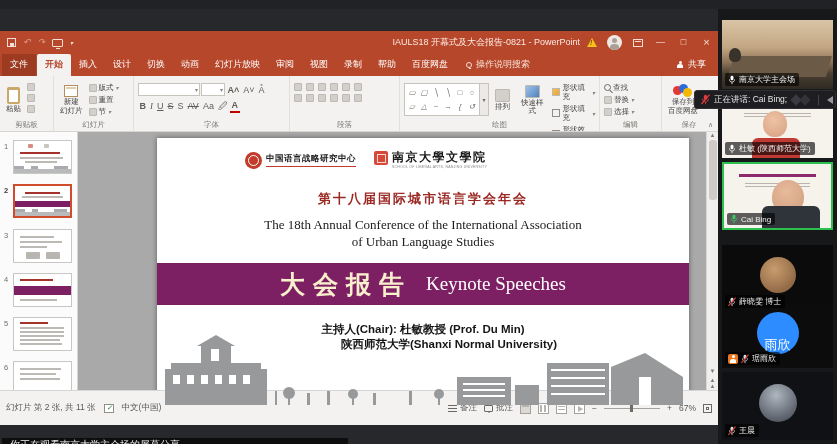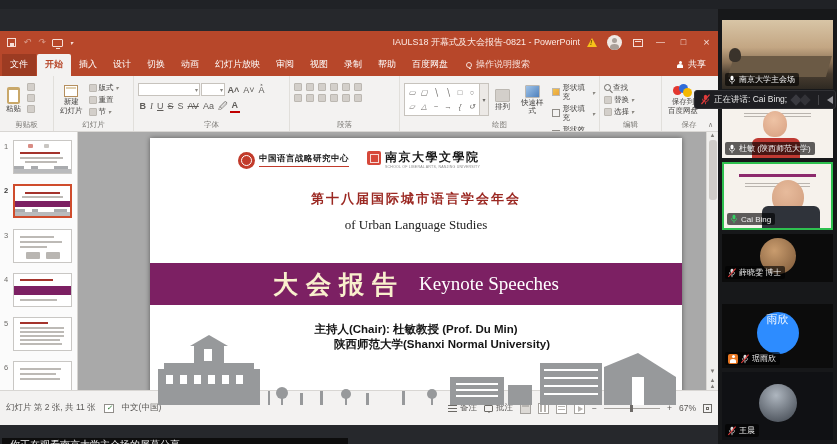--- a/index.html
+++ b/index.html
@@ -90,21 +90,21 @@
 .thumbs{position:absolute;left:0;top:0;bottom:0;width:78px;background:#fbfbfb;border-right:1px solid #d6d4d1}
 .tnum{position:absolute;left:4px;font-size:7.5px;color:#6f6d6a}
 .thumb{position:absolute;left:13px;width:59px;height:34px;background:#fff;border:1px solid #c9c7c4;overflow:hidden}
 .thumb.sel{border:2px solid #cf4c2c}
 .th-line{position:absolute;left:10%;height:2px;background:#bdbab6}
 .th-red{background:#a4332c}
 .th-band{position:absolute;left:0;right:0;height:6px;background:#7c2063}
 .th-sky{position:absolute;left:0;right:0;bottom:0;height:7px;background:linear-gradient(0deg,#b9babc 60%,transparent 60%),linear-gradient(90deg,#a9abae 0 18%,transparent 18% 30%,#a9abae 30% 42%,transparent 42% 70%,#a9abae 70% 95%,transparent 95%)}
 .th-dot{position:absolute;width:5px;height:4px;background:#d98c84;border-radius:1px}
 
-.slide{position:absolute;left:150px;top:6px;width:532px;height:267px;background:#fff;box-shadow:0 0 5px rgba(0,0,0,.45)}
+.slide{position:absolute;left:157px;top:6px;width:532px;height:267px;background:#fff;box-shadow:0 0 5px rgba(0,0,0,.45)}
 .logos{position:absolute;left:88px;top:13px;display:flex;gap:18px;align-items:center}
 .logoL{display:flex;gap:4px;align-items:center}
 .embL{width:17px;height:17px;border-radius:50%;background:#c23b2b;position:relative;flex:none}
 .embL::after{content:"";position:absolute;inset:3px;border:1.5px solid #fff;border-radius:50%}
 .logoLtext{font:bold 8.5px "Liberation Serif",serif;color:#222;border-bottom:1.5px solid #c23b2b;padding-bottom:1px;letter-spacing:.5px}
 .logoR{display:flex;gap:4px;align-items:flex-start}
 .sealR{width:14px;height:14px;background:#d6483a;border-radius:2px;position:relative;flex:none}
 .sealR::after{content:"";position:absolute;inset:2.5px;border:1px solid #f7d9d4}
 .logoR .cn{font:bold 12px "Liberation Serif",serif;color:#1b1b1b;letter-spacing:1.5px;line-height:13px}
 .logoR .en{font-size:4px;color:#8a8a8a;letter-spacing:.2px;transform:scale(.9);transform-origin:left}
@@ -152,21 +152,21 @@
 .mic{flex:none}
 .v1bg{position:absolute;inset:0;background:linear-gradient(180deg,#d8c5a6 0%,#c3a683 40%,#8a7257 62%,#4a3e31 78%,#2e2922 100%)}
 .v1bg::before{content:"";position:absolute;left:8%;top:52%;width:88%;height:30%;background:#6b5a45;transform:skewX(-16deg)}
 .v1bg::after{content:"";position:absolute;left:6%;top:40%;width:12px;height:14px;border-radius:50% 50% 40% 40%;background:#3a332b;box-shadow:62px 6px 0 #46true,62px 6px 0 #463d33,40px 10px 0 #514739}
 .deck{position:absolute;inset:0;background:#f6f2ec}
 .deck::before{content:"";position:absolute;left:14%;right:14%;top:16%;height:3px;background:#8d2a6d}
 .deck::after{content:"";position:absolute;left:20%;right:20%;top:30%;height:5px;background:repeating-linear-gradient(#b9b4ae 0 1px,transparent 1px 3px)}
 .face{position:absolute;border-radius:50% 50% 46% 46%;background:radial-gradient(circle at 45% 35%,#eec3a5,#d79f80)}
 .torso{position:absolute;border-radius:6px 6px 0 0}
 .avatar{position:absolute;left:50%;top:46%;transform:translate(-50%,-50%);border-radius:50%}
-.av-txt{display:flex;align-items:flex-start;justify-content:center;color:#fff;font-size:11px}
+.av-txt{display:flex;align-items:flex-end;justify-content:center;color:#fff;font-size:13px}
 .vbadge{width:10px;height:10px;background:#e87722;border-radius:2px;position:relative;flex:none}
 .vbadge::before{content:"";position:absolute;left:3.5px;top:1.5px;width:3px;height:3px;border-radius:50%;background:#fff}
 .vbadge::after{content:"";position:absolute;left:2px;top:5px;width:6px;height:4px;border-radius:50% 50% 0 0;background:#fff}
 
 
 .speakbar{position:absolute;left:694px;top:90px;width:142px;height:19px;background:#1e1e22;border:1px solid #303034;border-radius:3px;display:flex;align-items:center;gap:4px;padding:0 6px;z-index:20}
 .sb-text{font-size:8.5px;color:#e6e6e6;white-space:nowrap}
 .logo2{width:22px;height:10px;position:relative;margin-left:1px;flex:none}
 .logo2 i{position:absolute;top:1px;width:8px;height:8px;background:#3a3a40;transform:rotate(45deg)}
 .logo2 i.b{left:9px;background:#333338}
@@ -455,20 +455,21 @@
           <span class="logoR">
             <i class="sealR"></i>
             <span>
               <div class="cn">南京大學文學院</div>
               <div class="en">SCHOOL OF LIBERAL ARTS, NANJING UNIVERSITY</div>
             </span>
           </span>
         </div>
         <div class="s-title">第十八届国际城市语言学会年会</div>
         <div class="s-en">
+          <div>The 18th Annual Conference of the International Association</div>
           <div>of Urban Language Studies</div>
         </div>
         <div class="banner">
           <span class="cn">大会报告</span>
           <span class="en">Keynote Speeches</span>
         </div>
         <div class="chair">
           <span class="l1">主持人(Chair): 杜敏教授 (Prof. Du Min)</span>
           <span class="l2">陕西师范大学(Shanxi Normal University)</span>
         </div>
@@ -592,21 +593,21 @@
       <span class="vlabel">
         <svg class="mic" viewBox="0 0 10 12" width="8" height="10">
             <rect x="3.2" y="0.8" width="3.6" height="5.6" rx="1.8" fill="#35d063"></rect>
             <path d="M1.8 5.2c0 2.2 1.4 3.4 3.2 3.4s3.2-1.2 3.2-3.4" fill="none" stroke="#35d063" stroke-width="1"></path>
             <rect x="4.5" y="9" width="1" height="2.2" fill="#35d063"></rect>
           </svg>
         <span>Cai Bing</span>
       </span>
     </div>
 
-    <div class="tile" style="top:225px;height:48px;background:#0b0b0b">
+    <div class="tile" style="top:236px;height:66px;background:#0b0b0b">
       <div class="avatar" style="width:36px;height:36px;background:radial-gradient(circle at 40% 35%,#c99c6e,#7a5636)"></div>
       <span class="vlabel">
         <svg class="mic" viewBox="0 0 10 12" width="8" height="10">
             <rect x="3.2" y="0.8" width="3.6" height="5.6" rx="1.8" fill="#d9d9d9"></rect>
             <path d="M1.8 5.2c0 2.2 1.4 3.4 3.2 3.4s3.2-1.2 3.2-3.4" fill="none" stroke="#d9d9d9" stroke-width="1"></path>
             <rect x="4.5" y="9" width="1" height="2.2" fill="#d9d9d9"></rect>
             <line x1="0.5" y1="11" x2="9.5" y2="0.5" stroke="#e23b3b" stroke-width="1.4"></line>
           </svg>
         <span>薛晓雯 博士</span>
       </span>

